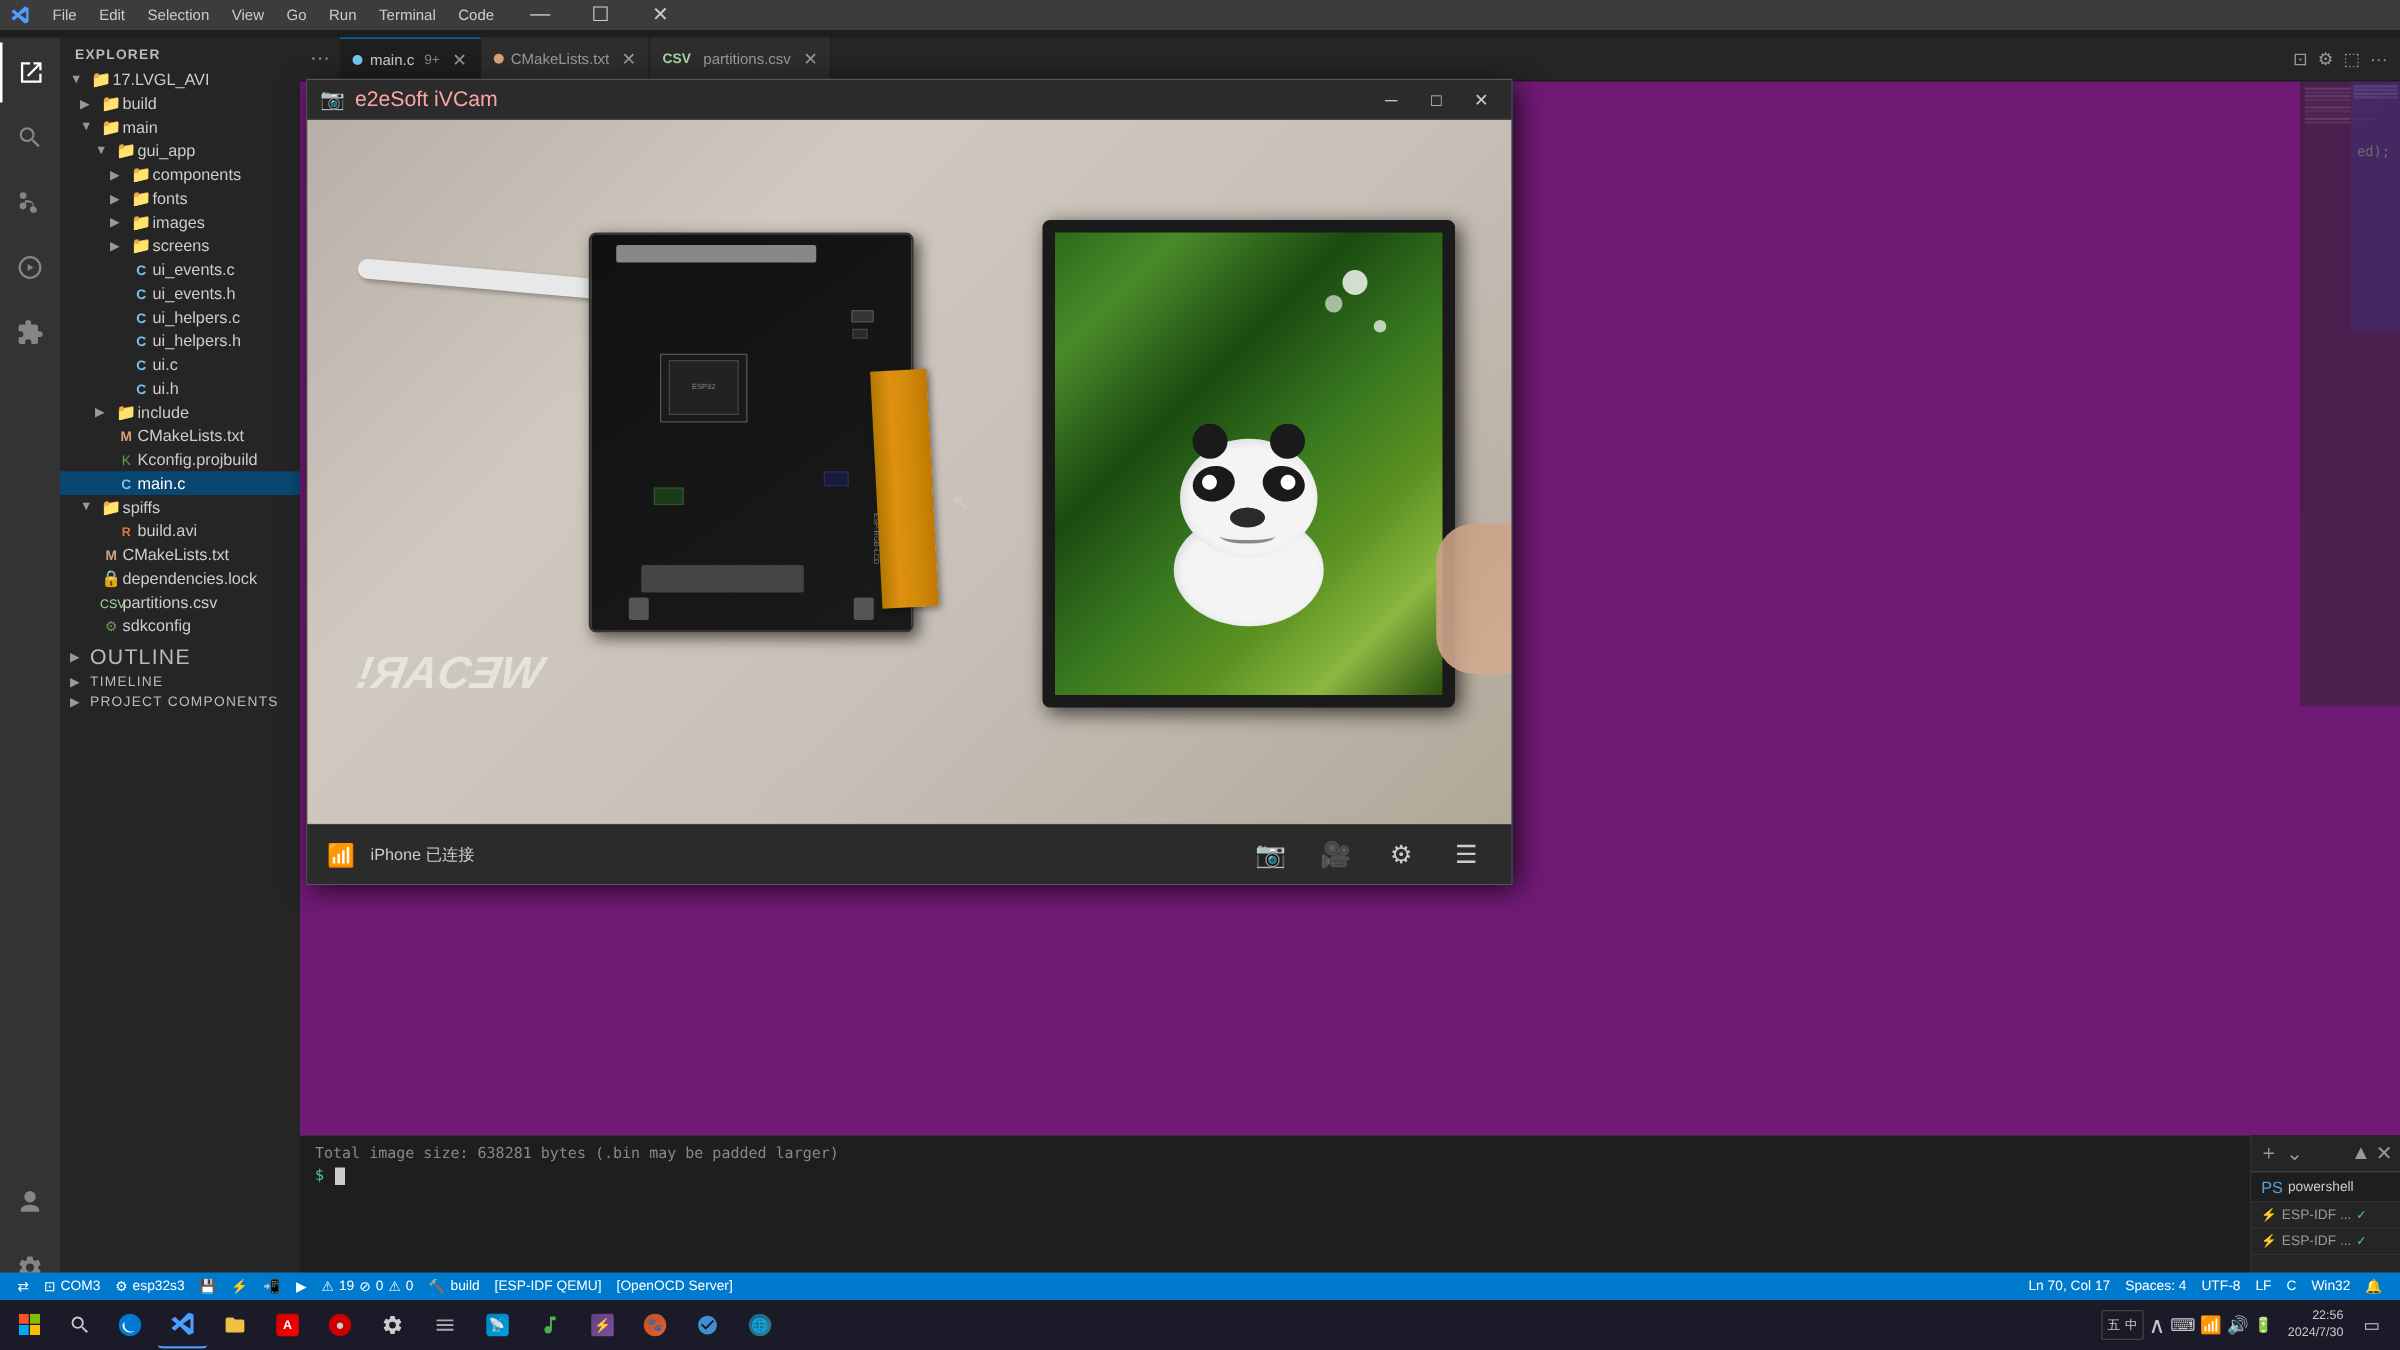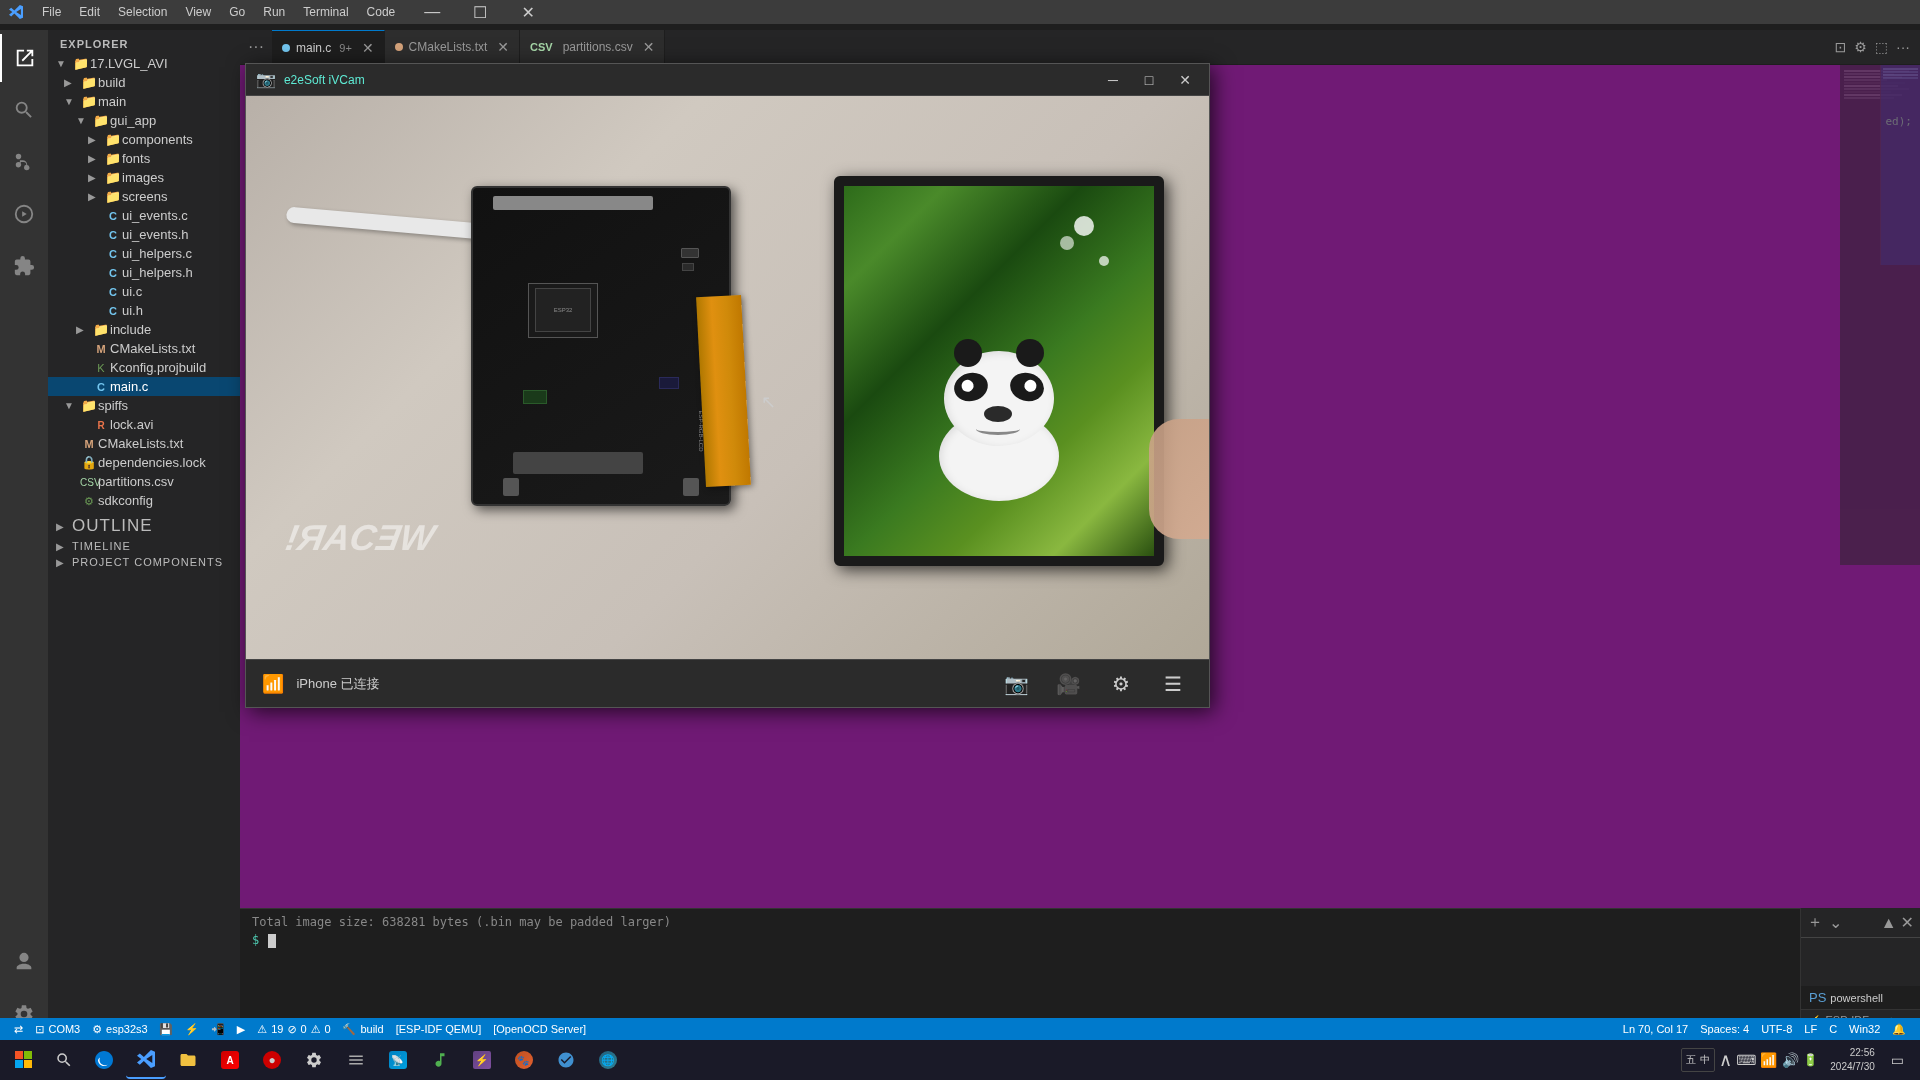--- a/index.html
+++ b/index.html
@@ -172,21 +172,21 @@
     .ivcam-titlebar {
       height: 32px;
       background: #2b2b2b;
       border-bottom: 1px solid #444;
       display: flex;
       align-items: center;
       padding: 0 10px;
       gap: 8px;
     }
     .ivcam-title-icon { font-size: 16px; color: #4a9eff; }
-    .ivcam-title-text { font-size: 12px; color: #5eead4; flex: 1; }
+    .ivcam-title-text { font-size: 17px; color: #fca5a5; flex: 1; }
     .ivcam-win-ctrl {
       width: 28px; height: 24px;
       display: flex; align-items: center; justify-content: center;
       font-size: 14px; color: #ccc; cursor: pointer;
     }
 
     .ivcam-content {
       flex: 1;
       position: relative;
       overflow: hidden;
@@ -287,21 +287,21 @@
     .term-right-item {
       padding: 4px 8px;
       font-size: 11px;
       color: #999;
       cursor: pointer;
       display: flex;
       align-items: center;
       gap: 4px;
       border-bottom: 1px solid #333;
     }
-    .term-right-item.active { background: #1e1e1e; color: #ccc; margin-top: 48px; }
+    .term-right-item.active { background: #1e1e1e; color: #ccc; }
     .term-check { color: #4ec9b0; font-size: 10px; }
 
     
     .statusbar {
       position: absolute;
       bottom: 0; left: 0; right: 0;
       height: 22px;
       background: #007acc;
       display: flex;
       align-items: center;
@@ -534,21 +534,21 @@
     <span class="tree-label">main.c</span>
   </div>
   <div class="tree-item indent1">
     <span class="tree-arrow">▼</span>
     <span class="tree-icon icon-folder">📁</span>
     <span class="tree-label">spiffs</span>
   </div>
   <div class="tree-item indent2">
     <span class="tree-arrow" style="color:transparent">▶</span>
     <span class="tree-icon"><span style="color:#e8734a;font-size:10px;font-weight:bold">R</span></span>
-    <span class="tree-label">lock.avi</span>
+    <span class="tree-label">build.avi</span>
   </div>
   <div class="tree-item indent1">
     <span class="tree-arrow" style="color:transparent">▶</span>
     <span class="tree-icon"><span class="icon-m">M</span></span>
     <span class="tree-label">CMakeLists.txt</span>
   </div>
   <div class="tree-item indent1">
     <span class="tree-arrow" style="color:transparent">▶</span>
     <span class="tree-icon icon-lock">🔒</span>
     <span class="tree-label">dependencies.lock</span>

